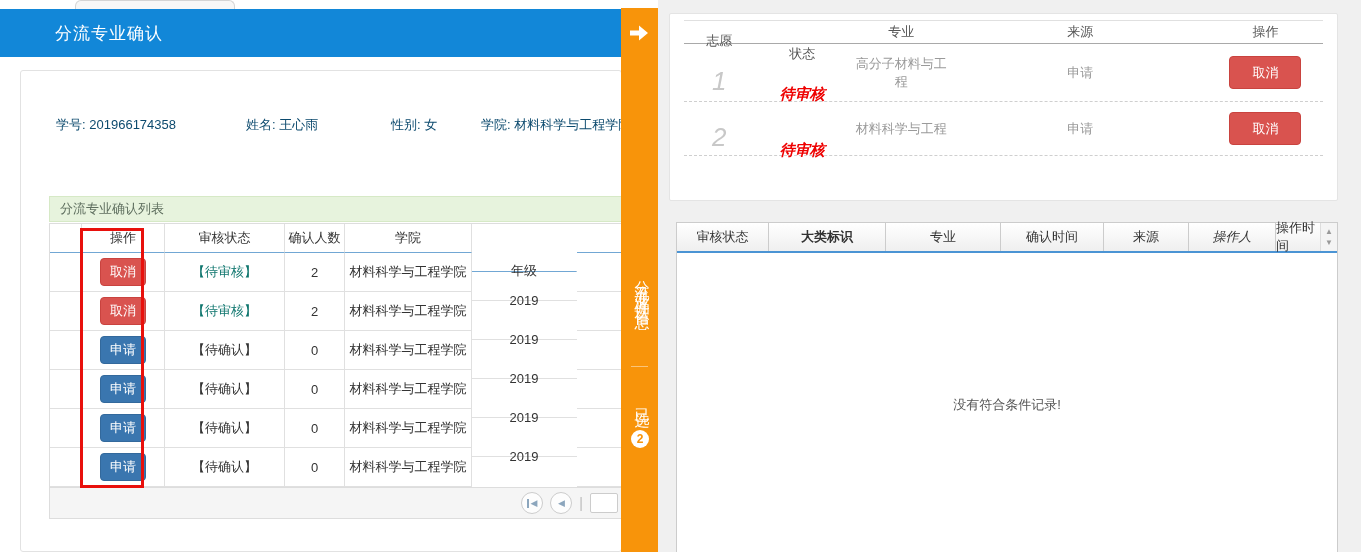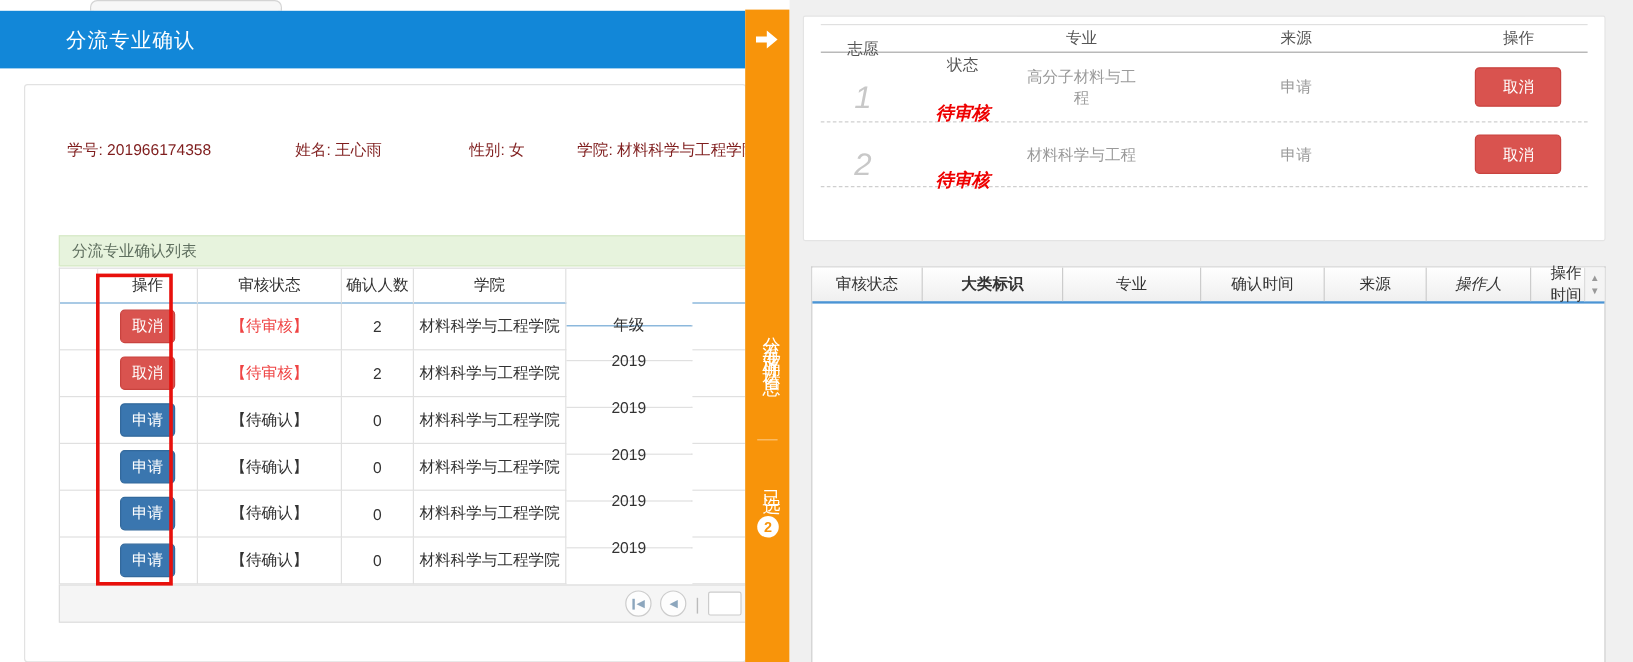--- a/index.html
+++ b/index.html
@@ -9,35 +9,35 @@
   
   #left-section { position:absolute; left:0; top:0; width:790px; height:552px; background:#fff; }
   #tab-nub { position:absolute; left:75px; top:0; width:160px; height:9px; background:#f7f7f7;
     border:1px solid #d4d4d4; border-bottom:none; border-radius:6px 6px 0 0; }
   #left-header { position:absolute; left:0; top:9px; width:621px; height:48px; background:#1287d8; }
   #left-header .title { position:absolute; left:55px; top:13px; color:#fff; font-size:17px; letter-spacing:1px; }
 
   #left-card { position:absolute; left:20px; top:70px; width:602px; height:482px;
     background:#fff; border:1px solid #e2e2e2; border-radius:3px; overflow:hidden; }
 
-  .stu-field { position:absolute; top:45px; font-size:13px; color:#7f1d1d; white-space:nowrap; }
+  .stu-field { position:absolute; top:45px; font-size:13px; color:#0c4a6e; white-space:nowrap; }
 
   #grid-caption { position:absolute; left:28px; top:125px; width:574px; height:26px;
     background:#e7f3dd; border:1px solid #d6e9c6; color:#5f6f5f; line-height:24px; padding-left:10px; font-size:13px; }
 
   #grid { position:absolute; left:28px; top:152px; width:574px; overflow:hidden;
     border-left:1px solid #ddd; border-top:1px solid #ddd; }
   .g-row { display:flex; width:700px; background:#fff; }
   .g-cell { flex:none; border-right:1px solid #e0e0e0; border-bottom:1px solid #e0e0e0;
     display:flex; align-items:center; justify-content:center; text-align:center; }
   .gc0{width:32px;} .gc1{width:83px;} .gc2{width:120px;} .gc3{width:60px;} .gc4{width:127px;} .gc5{width:105px;margin-top:47px;} .gc6{width:173px;}
   .g-head { height:29px; }
   .g-head .g-cell { border-bottom:1px solid #71a7d4; background:#fff; color:#333; }
   .g-body { height:39px; }
-  .status-link { color:#ef4444; cursor:pointer; }
+  .status-link { color:#0f766e; cursor:pointer; }
   .btn { border:none; border-radius:4px; color:#fff; font-size:13px; width:46px; height:28px; cursor:pointer;
     font-family:inherit; }
   .btn-danger { background:#d9534f; border:1px solid #c9433f; }
   .btn-primary { background:#3a76af; border:1px solid #33699c; }
 
   #grid-footer { position:absolute; left:28px; top:416px; width:574px; height:32px; background:#f5f5f5;
     border:1px solid #ddd; display:flex; align-items:center; justify-content:flex-end; gap:7px; padding-right:4px; }
   .pg-circle { width:22px; height:22px; border:1px solid #ccc; border-radius:50%; background:#fdfdfd;
     color:#8ca6bd; display:flex; align-items:center; justify-content:center; font-size:9px; cursor:pointer; }
   .pg-first-bar { display:inline-block; width:2px; height:9px; background:#8ca6bd; margin-right:1px; }
@@ -75,21 +75,21 @@
   .vol-status { font-size:15px; font-style:italic; font-weight:bold; color:#ee0000; }
   .vol-gray { color:#9a9a9a; }
   .btn-cancel-lg { width:72px; height:33px; background:#d9534f; border:1px solid #c9433f; border-radius:4px;
     color:#fff; font-size:13px; cursor:pointer; font-family:inherit; }
 
   #hist-card { position:absolute; left:18px; top:222px; width:662px; height:330px; background:#fff;
     border:1px solid #ccc; border-bottom:none; }
   #hist-head { display:flex; height:30px; background:linear-gradient(#ffffff,#efefef);
     border-bottom:2px solid #4b94d4; }
   .hc { flex:none; border-right:1px solid #ccc; display:flex; align-items:center; justify-content:center; color:#333; }
-  .hc0{width:92px;} .hc1{width:117px;font-weight:bold;} .hc2{width:115px;} .hc3{width:103px;} .hc4{width:85px;} .hc5{width:87px;font-style:italic;} .hc6{flex:1; border-right:none;margin-left:16px;}
+  .hc0{width:92px;} .hc1{width:117px;font-weight:bold;} .hc2{width:115px;} .hc3{width:103px;} .hc4{width:85px;} .hc5{width:87px;font-style:italic;} .hc6{flex:1; border-right:none;}
   #hist-scroll { width:17px; flex:none; display:flex; flex-direction:column; align-items:center; justify-content:center;
     gap:2px; border-left:1px solid #ddd; background:#f4f4f4; color:#999; font-size:8px; cursor:pointer; }
   #hist-empty { margin-top:143px; text-align:center; color:#555; }
 </style>
 </head>
 <body>
 
 <div id="left-section">
   <div id="tab-nub"></div>
   <div id="left-header">
@@ -271,15 +271,16 @@
       <div class="hc hc2">专业</div>
       <div class="hc hc3">确认时间</div>
       <div class="hc hc4">来源</div>
       <div class="hc hc5">操作人</div>
       <div class="hc hc6">操作时间</div>
       <div id="hist-scroll">
         <span>▲</span>
         <span>▼</span>
       </div>
     </div>
+    <div id="hist-empty">没有符合条件记录!</div>
   </div>
 
 </div>
 
 </body></html>

